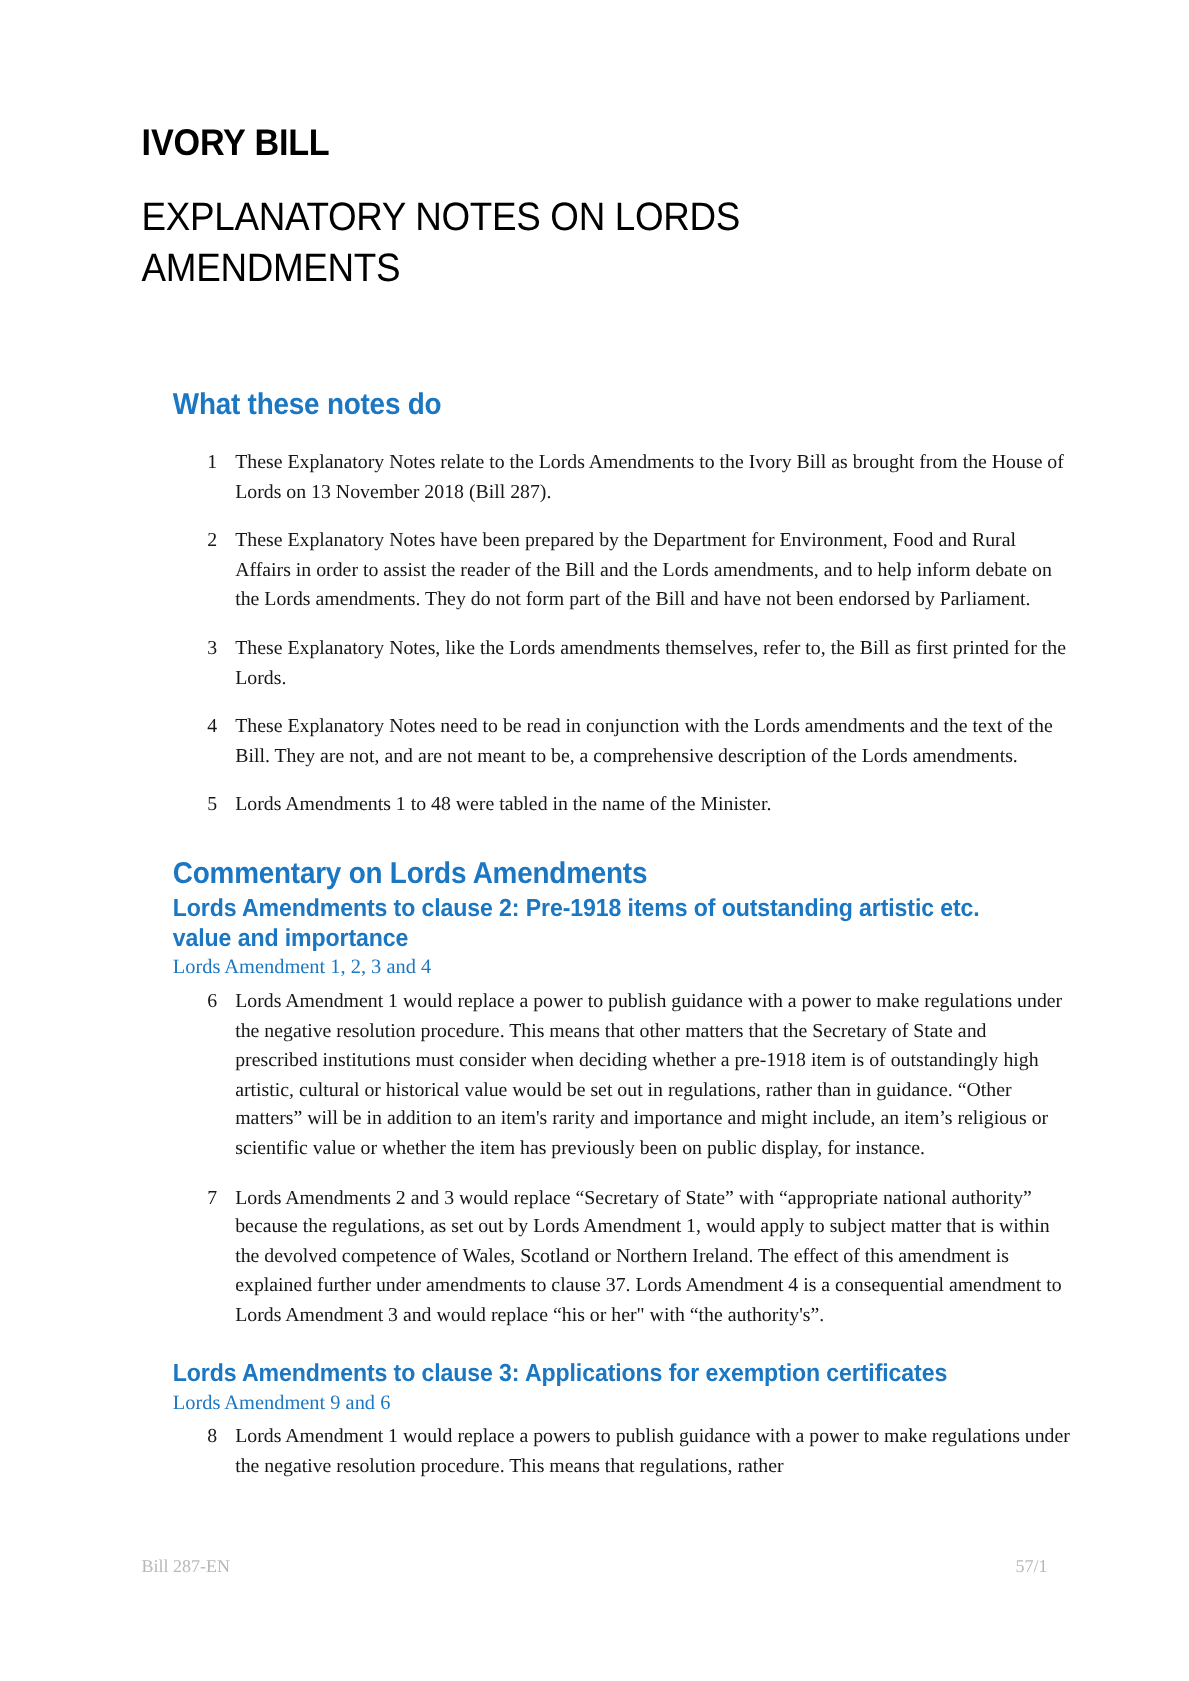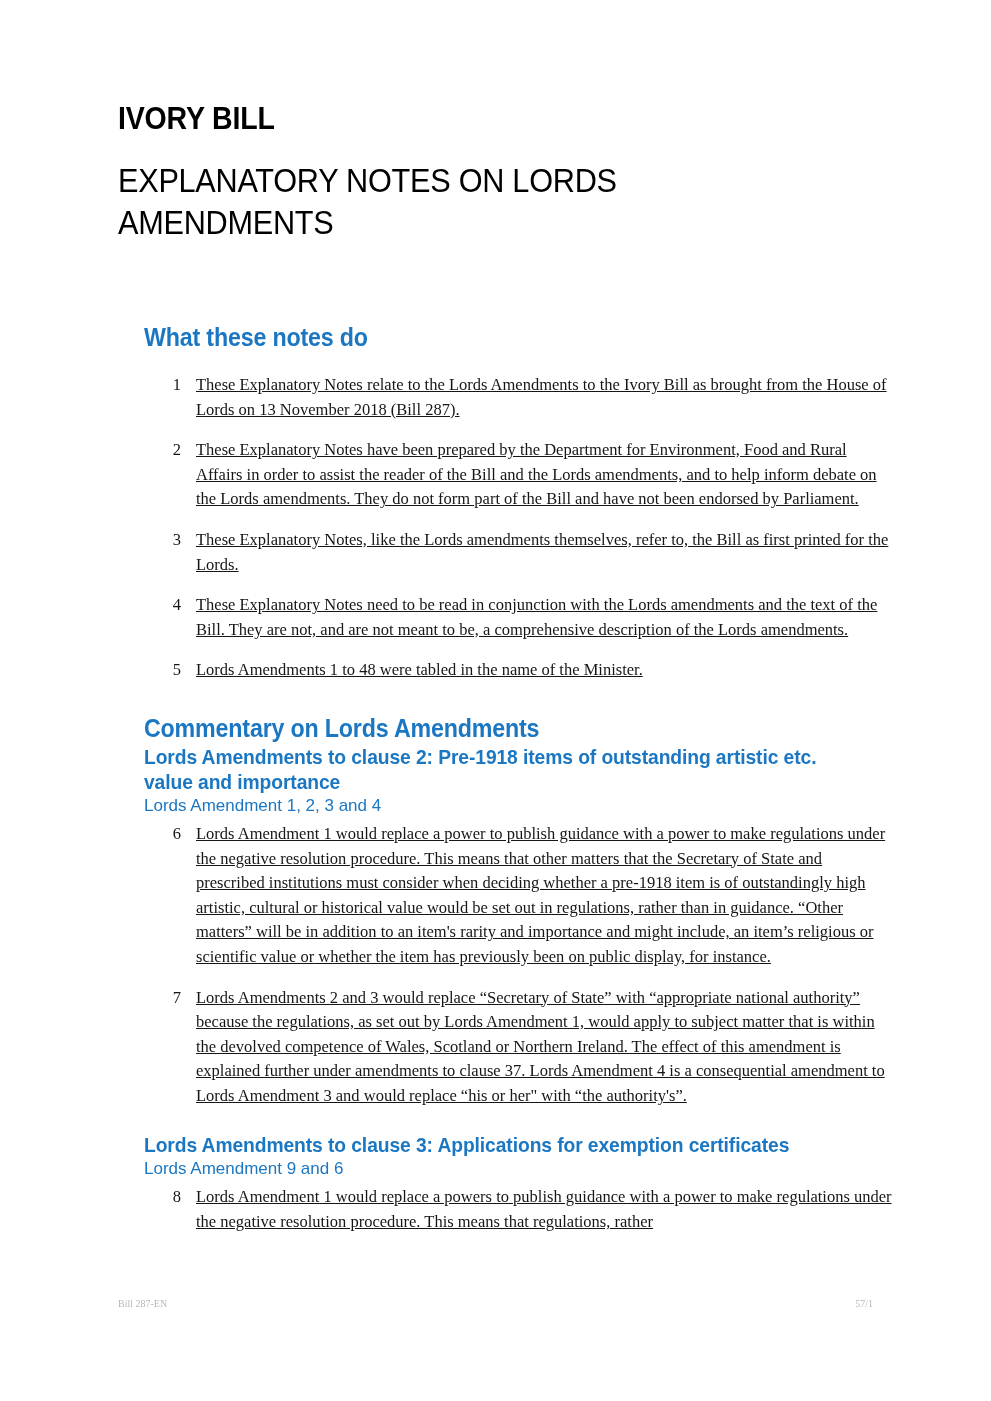--- a/index.html
+++ b/index.html
@@ -79,21 +79,21 @@
     font-weight: 700;
     font-size: 20.5px;
     line-height: 25px;
     color: #1b77c2;
     margin: 0;
     letter-spacing: -0.1px;
     transform: scaleX(0.94);
     transform-origin: left center;
   }
   .h-amend {
-    font-family: Liberation Sans, sans-serif;
+    font-family: Liberation Serif, serif;
     font-weight: 400;
     font-size: 17px;
     line-height: 24px;
     color: #1b77c2;
     margin: 0;
   }
 
   .gap-after-notesdo { height: 20px; }
   .gap-before-commentary { height: 30px; }
   .gap-before-clause3 { height: 24px; }
@@ -111,36 +111,35 @@
   .para-num {
     flex: 0 0 52px;
     text-align: right;
     padding-right: 15px;
     box-sizing: border-box;
     color: #161616;
   }
   .para-text {
     flex: 1 1 auto;
     text-align: left;
-    text-decoration: underline;
   }
 
   .para-list { margin-top: 0; }
 
   
   .footer {
     position: absolute;
     left: 118px;
     right: 118px;
     top: 1298px;
     display: flex;
     justify-content: space-between;
     align-items: baseline;
     font-family: "Liberation Serif", serif;
-    font-size: 10px;
+    font-size: 15px;
     color: #b8b8b8;
   }
 </style>
 </head>
 <body>
 
 <div class="page">
 
   <div class="title-block">
     <h1 class="doc-title">IVORY BILL</h1>

